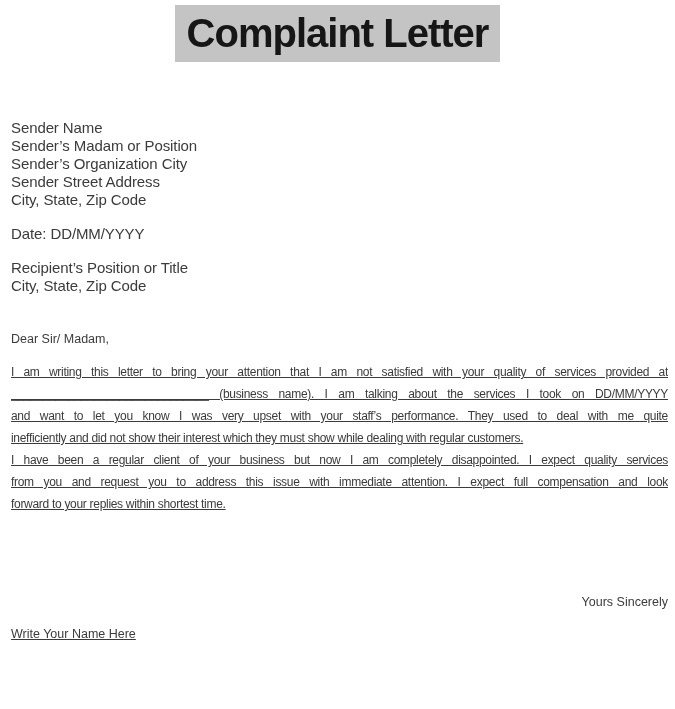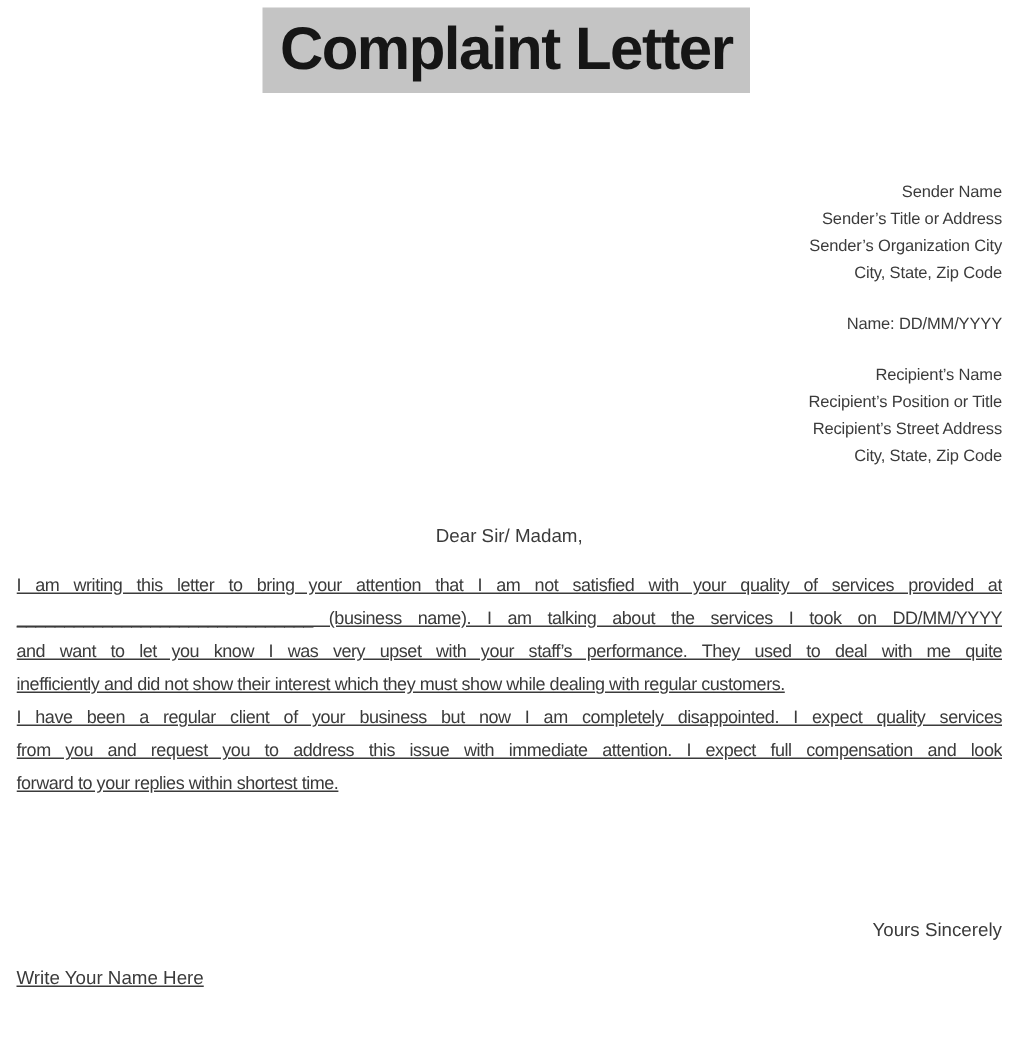--- a/index.html
+++ b/index.html
@@ -32,33 +32,31 @@
     font-weight:bold;
     line-height:57px;
     padding:0 12px;
     letter-spacing:-1px;
   }
   .letter{
     color:var(--body-text);
     padding:0 7px 0 11px;
   }
   .addr-line{
-    font-size:11px;
+    font-size:15px;
     line-height:18px;
     letter-spacing:-0.1px;
-    text-align:right;
   }
   .sender-block{margin-top:57px;}
   .date-line{margin-top:16px;}
   .recipient-block{margin-top:16px;}
   .salutation{
     margin-top:35px;
     font-size:12.5px;
     line-height:18px;
-    text-align:center;
   }
   .para{
     font-size:12px;
     line-height:22px;
     letter-spacing:-0.3px;
   }
   .para-1{margin-top:13px;}
   .para-2{margin-top:0;}
   .para .line{
     height:22px;
@@ -90,31 +88,30 @@
 <div class="page">
 
   <div class="title-row">
     <span class="title-banner">Complaint Letter</span>
   </div>
 
   <div class="letter">
 
     <div class="sender-block">
       <div class="addr-line">Sender Name</div>
-      <div class="addr-line">Sender’s Title or Address</div>
+      <div class="addr-line">Sender’s Madam or Position</div>
       <div class="addr-line">Sender’s Organization City</div>
+      <div class="addr-line">Sender Street Address</div>
       <div class="addr-line">City, State, Zip Code</div>
     </div>
 
-    <div class="addr-line date-line">Name: DD/MM/YYYY</div>
+    <div class="addr-line date-line">Date: DD/MM/YYYY</div>
 
     <div class="recipient-block">
-      <div class="addr-line">Recipient’s Name</div>
       <div class="addr-line">Recipient’s Position or Title</div>
-      <div class="addr-line">Recipient’s Street Address</div>
       <div class="addr-line">City, State, Zip Code</div>
     </div>
 
     <div class="salutation">Dear Sir/ Madam,</div>
 
     <div class="para para-1">
       <div class="line">I am writing this letter to bring your attention that I am not satisfied with your quality of services provided at</div>
       <div class="line">_______________________________ (business name). I am talking about the services I took on DD/MM/YYYY</div>
       <div class="line">and want to let you know I was very upset with your staff’s performance. They used to deal with me quite</div>
       <div class="line last">inefficiently and did not show their interest which they must show while dealing with regular customers.</div>

